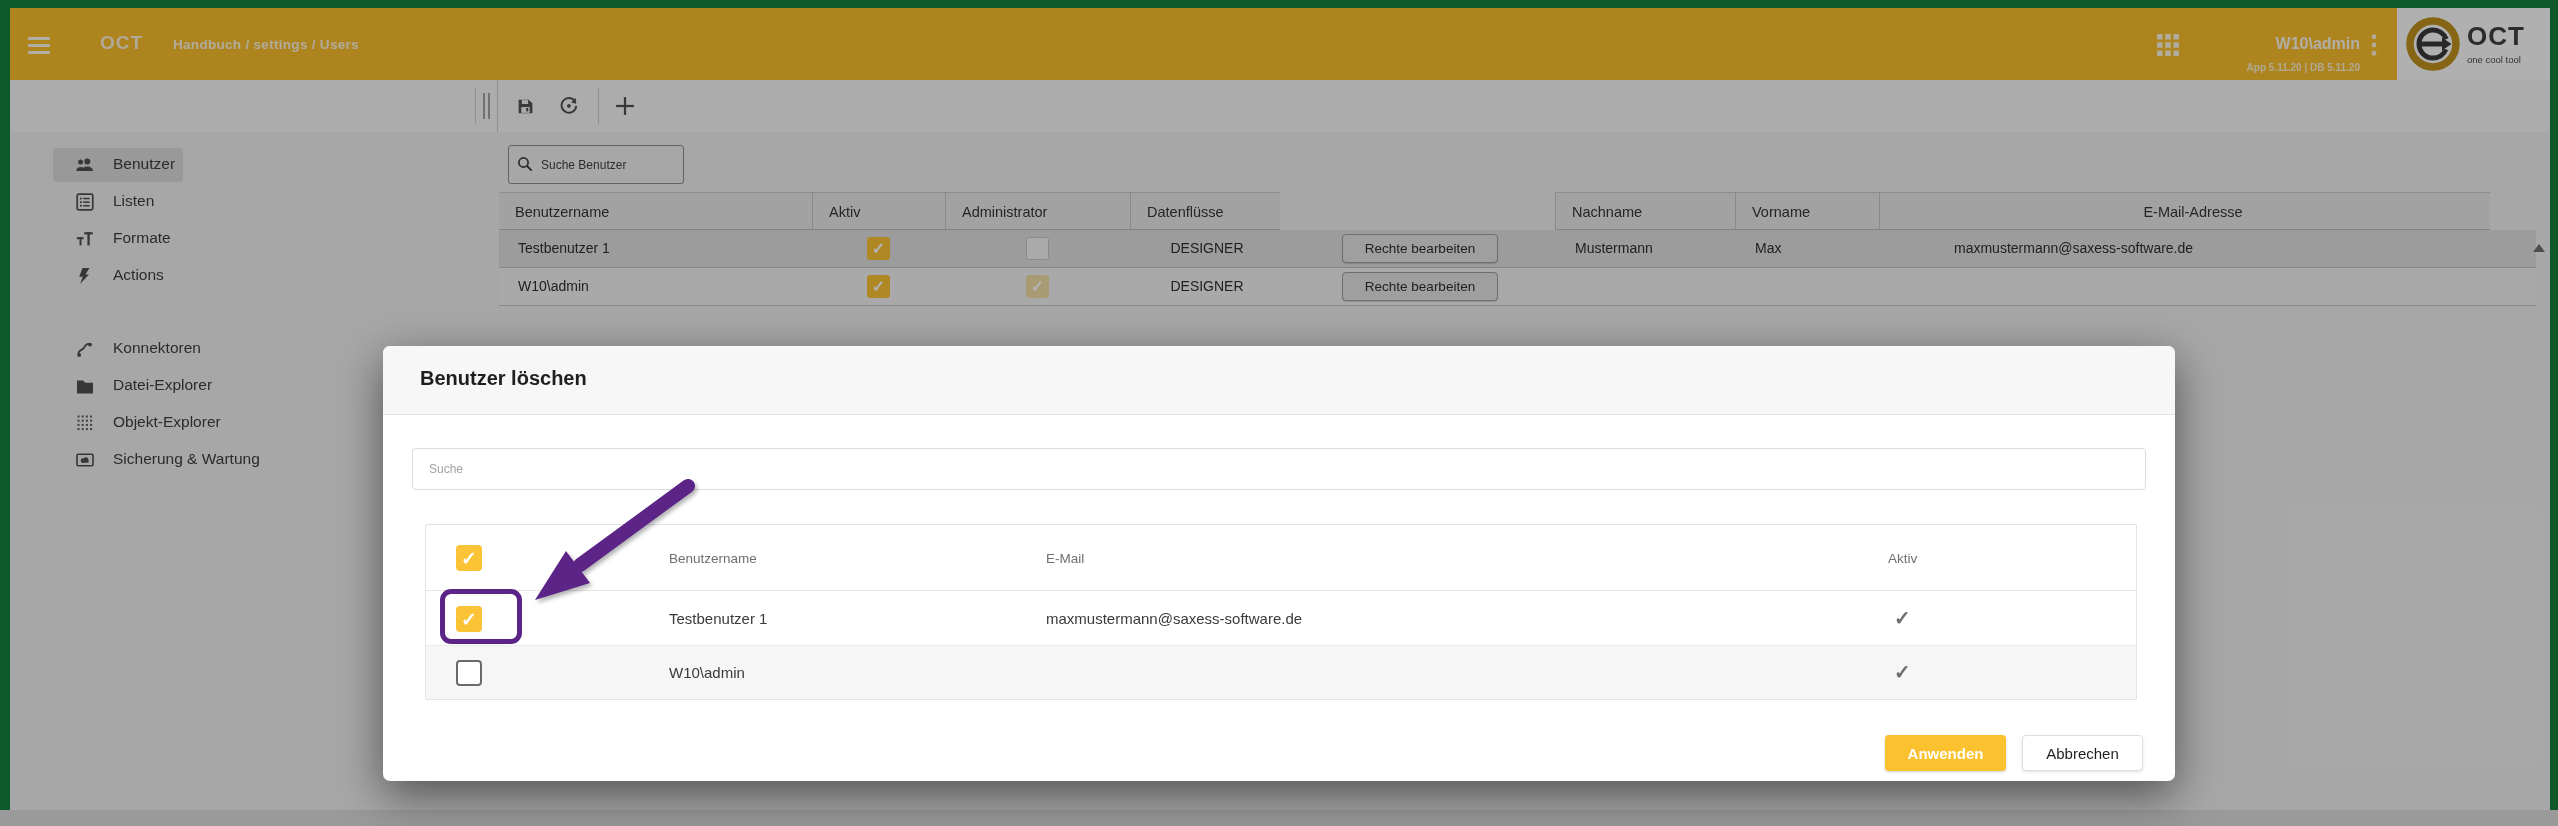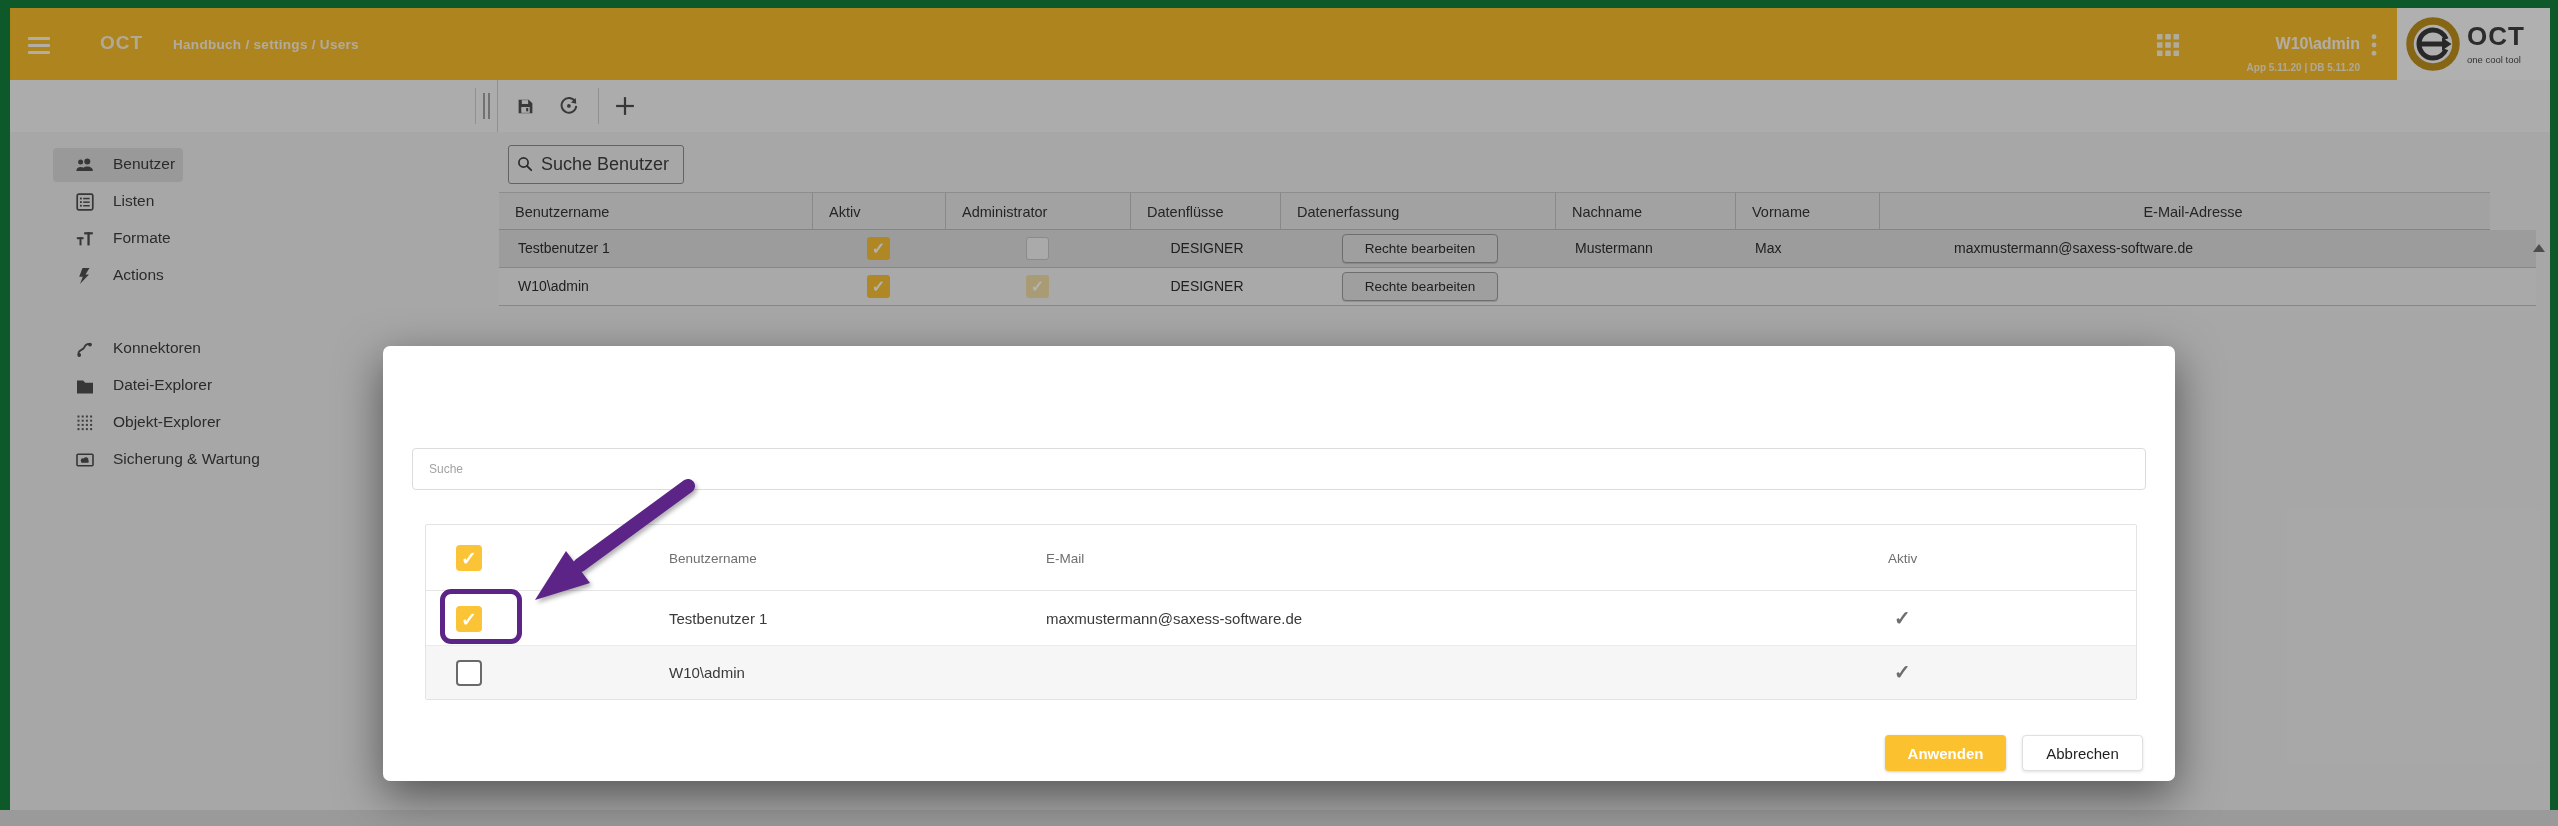--- a/index.html
+++ b/index.html
@@ -25,21 +25,21 @@
   #sidebar{left:10px;top:132px;width:487px;height:678px;background:#F0F0F0;border-right:1px solid #CDCDCD;}
   .side-item{left:8px;width:487px;height:34px;}
   .side-pill{left:43px;top:16px;width:130px;height:34px;background:#DCDCDC;border-radius:4px;}
   .side-icon{left:58px;top:8px;width:18px;height:18px;}
   .side-label{left:95px;top:7px;font-size:15.5px;color:#3E3E3E;white-space:nowrap;}
   .side-expand{left:20px;top:12px;width:0;height:0;border-left:8px solid #4F4F4F;border-top:5px solid transparent;border-bottom:5px solid transparent;}
   
   #content{left:497px;top:132px;width:2053px;height:678px;background:#F0F0F0;}
   #user-search{left:11px;top:13px;width:174px;height:37px;border:1px solid #8F8F8F;border-radius:3px;background:transparent;}
   #user-search input{position:absolute;left:30px;top:0;width:140px;height:35px;border:0;background:transparent;outline:none;
-       font-family:"Liberation Sans",sans-serif;font-size:18px;color:#3F3F3F;}
+       font-family:"Liberation Sans",sans-serif;font-size:12px;color:#3F3F3F;}
   #user-search input::placeholder{color:#3F3F3F;opacity:1;}
   .th-cell{top:60px;height:38px;background:#E9E9E9;border-bottom:1px solid #BDBDBD;border-top:1px solid #CACACA;
        box-sizing:border-box;border-left:1px solid #C5C5C5;line-height:38px;font-size:14.5px;color:#353535;padding-left:16px;}
   .th-first{border-left:none;}
   .grid-row{left:2px;width:2037px;height:38px;border-bottom:1px solid #C2C2C2;box-sizing:border-box;}
   .cell-text{top:0;line-height:37px;font-size:14px;color:#2E2E2E;white-space:nowrap;}
   .cb{width:23px;height:23px;top:7px;border-radius:3px;display:flex;align-items:center;justify-content:center;
       font-size:16px;font-weight:bold;color:#FFF;}
   .cb-gold{background:#FBC336;}
   .cb-muted{background:#F2DFA6;}
@@ -266,21 +266,20 @@
         <circle cx="7.5" cy="7.5" r="4.6" fill="none" stroke="#3F3F3F" stroke-width="1.7"></circle>
         <line x1="11" y1="11" x2="15.2" y2="15.2" stroke="#3F3F3F" stroke-width="1.8" stroke-linecap="round"></line>
       </svg>
       <input type="text" placeholder="Suche Benutzer" style="">
     </div>
 
     <div class="abs th-cell th-first" style="left:2px;width:313px;">Benutzername</div>
     <div class="abs th-cell" style="left:315px;width:133px;">Aktiv</div>
     <div class="abs th-cell" style="left:448px;width:185px;">Administrator</div>
     <div class="abs th-cell" style="left:633px;width:150px;">Datenflüsse</div>
-    <div class="abs th-cell" style="left:783px;width:275px;">Datenerfassung</div>
     <div class="abs th-cell" style="left:1058px;width:180px;">Nachname</div>
     <div class="abs th-cell" style="left:1238px;width:190px;">Vorname</div>
     <div class="abs th-cell" style="left:1382px;width:611px;text-align:center;">E-Mail-Adresse</div>
 
     <div class="abs grid-row" style="top:98px;background:#E0E0E0;">
       <span class="abs cell-text" style="left:19px;">Testbenutzer 1</span>
       <div class="abs cb cb-gold" style="left:368px;">✓</div>
       <div class="abs cb cb-off" style="left:527px;"></div>
       <span class="abs cell-text" style="left:633px;width:150px;text-align:center;">DESIGNER</span>
       <div class="abs rights-btn" style="left:843px;">Rechte bearbeiten</div>
@@ -297,20 +296,23 @@
       <div class="abs rights-btn" style="left:843px;">Rechte bearbeiten</div>
     </div>
 
     <div id="scroll-arrow" class="abs"></div>
   </div>
 
   <div id="bottom-strip" class="abs"></div>
   <div id="dim" class="abs"></div>
 
   <div id="modal" class="abs">
+    <div id="modal-header" class="abs">
+      <div id="modal-title" class="abs">Benutzer löschen</div>
+    </div>
 
     <input id="modal-search" class="abs" type="text" placeholder="Suche" style="">
 
     <div id="modal-table" class="abs">
 
       <div class="abs m-header">
         <div class="abs mcb mcb-gold" style="left:30px;top:20px;">✓</div>
         <span class="abs m-head-text" style="left:243px;top:26px;">Benutzername</span>
         <span class="abs m-head-text" style="left:620px;top:26px;">E-Mail</span>
         <span class="abs m-head-text" style="left:1462px;top:26px;">Aktiv</span>

